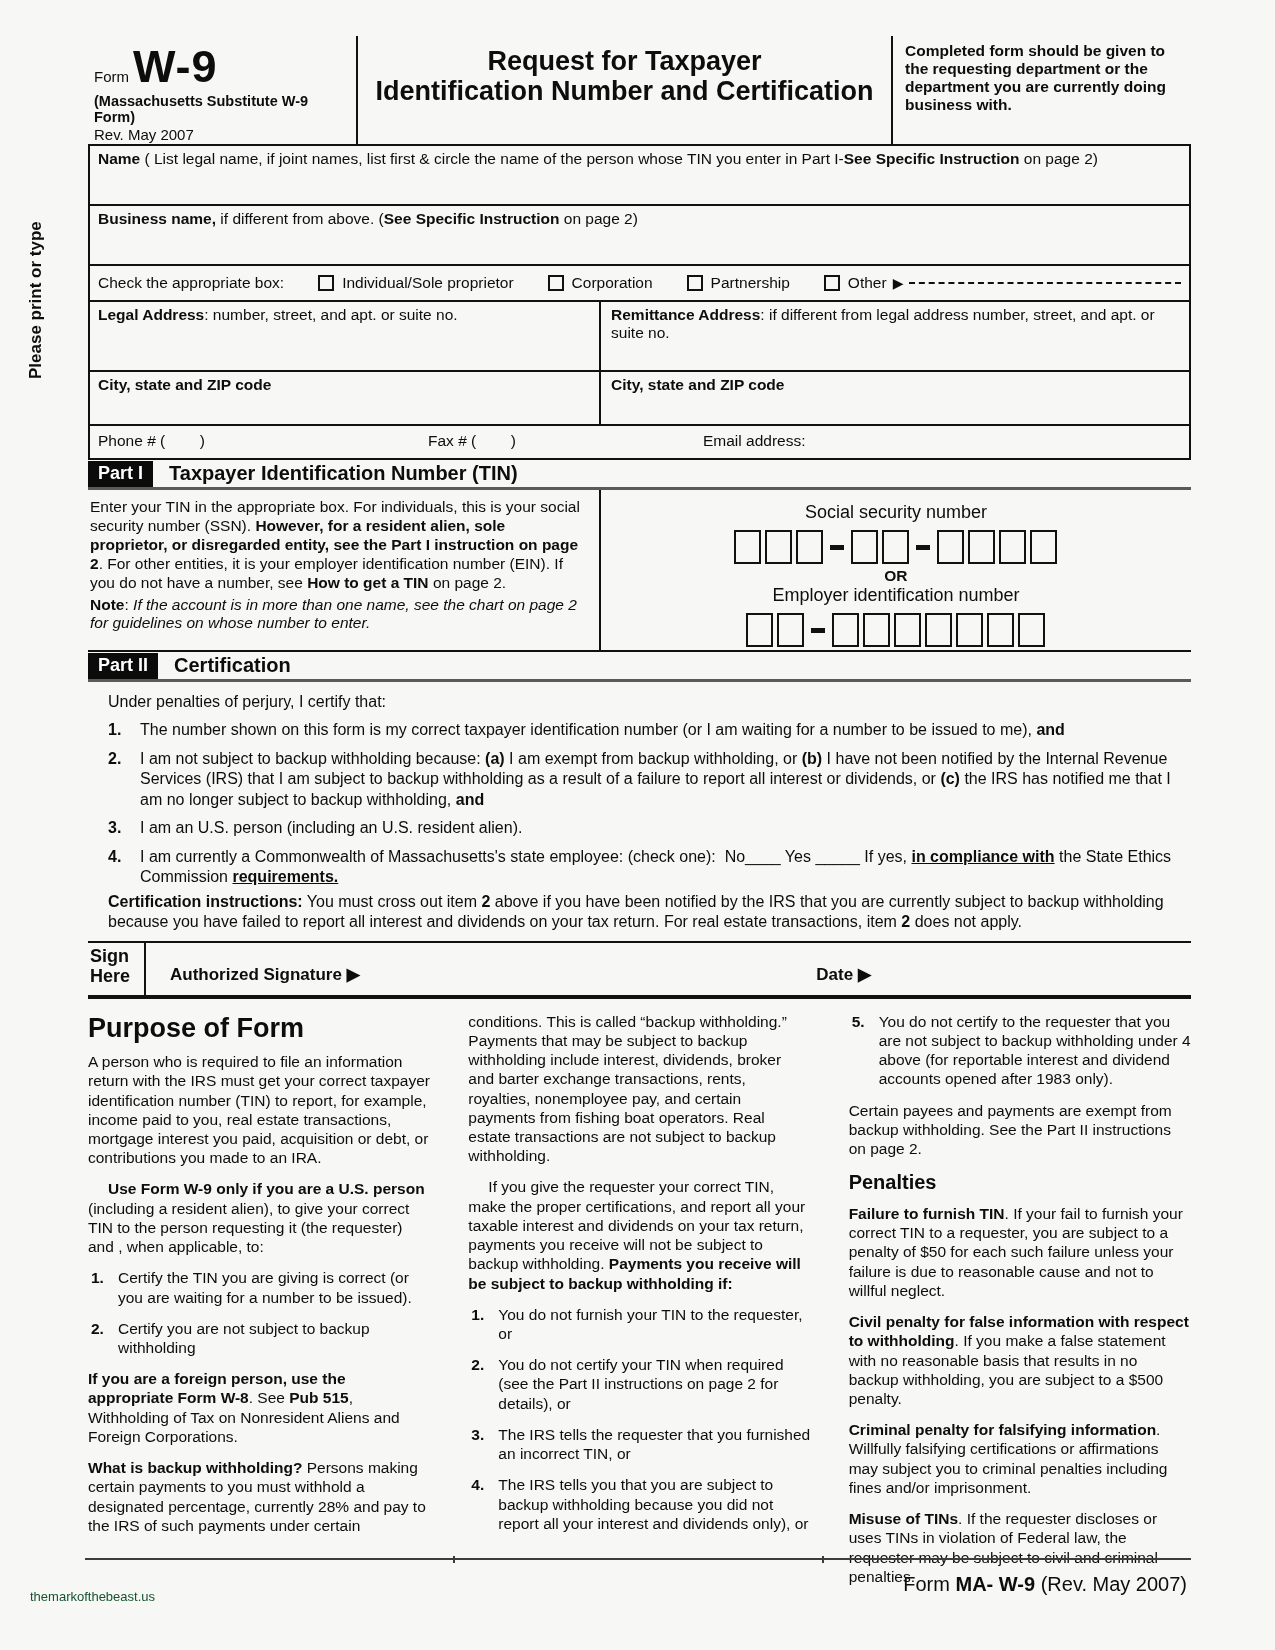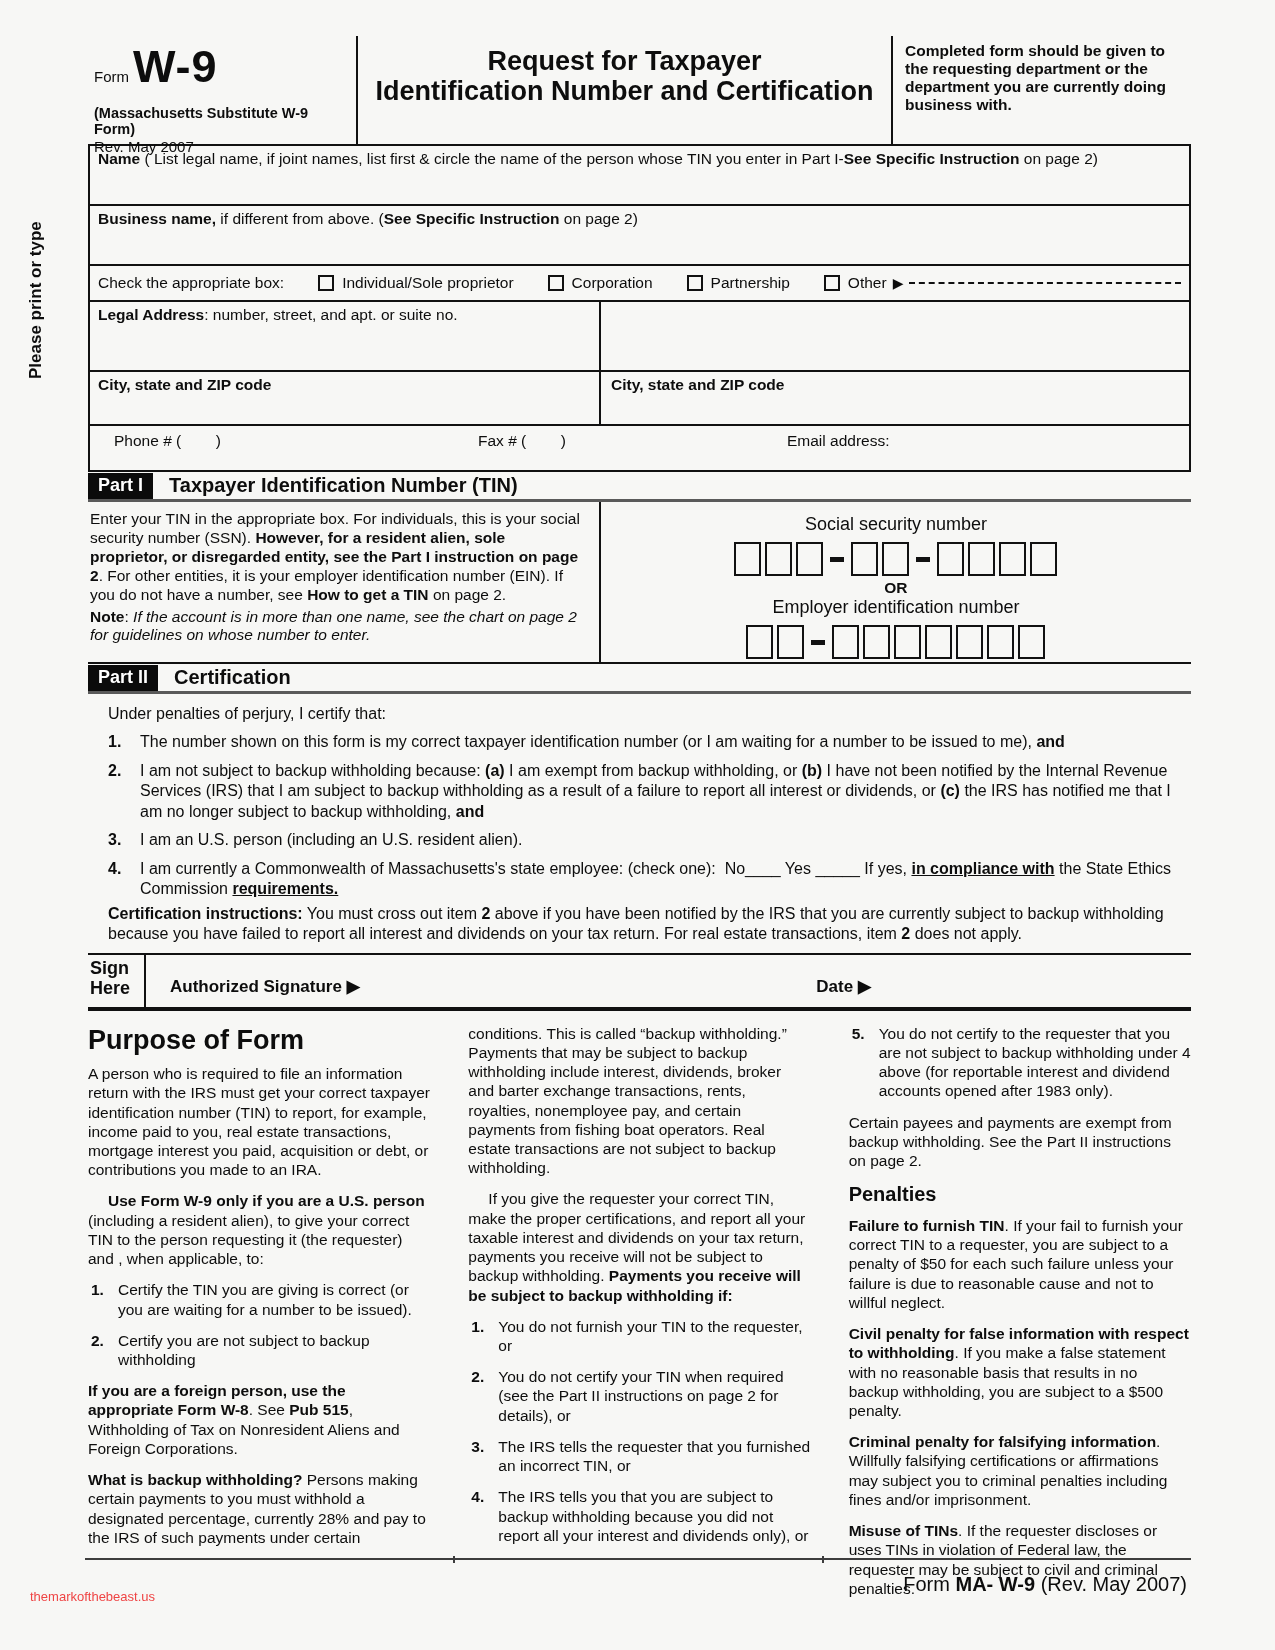--- a/index.html
+++ b/index.html
@@ -7,21 +7,21 @@
   body { font-family:"Liberation Sans", sans-serif; color:#0d0d0d; }
   .page { position:relative; width:1275px; height:1650px; background:#f7f7f5; overflow:hidden; margin:0 auto; }
   .content { position:absolute; left:88px; top:36px; width:1103px; }
 
   
   .header { display:flex; height:108px; }
   .h-left { width:268px; padding:10px 8px 0 6px; }
   .h-form-line { display:flex; align-items:baseline; }
   .h-form-small { font-size:15px; margin-right:4px; }
   .h-w9 { font-size:45px; font-weight:bold; letter-spacing:1px; line-height:0.95; }
-  .h-sub { font-size:14.5px; font-weight:bold; margin-top:16px; }
+  .h-sub { font-size:14.5px; font-weight:bold; margin-top:4px; }
   .h-rev { font-size:15px; margin-top:1px; }
   .h-center { flex:1; border-left:2px solid #111; text-align:center; padding-top:10px;
               font-size:27px; font-weight:bold; line-height:1.12; }
   .h-right { width:300px; border-left:2px solid #111; padding:6px 2px 16px 12px;
              font-size:15.5px; font-weight:bold; line-height:1.17; }
 
   
   .side-label { position:absolute; left:26px; top:205px; height:190px;
                 writing-mode:vertical-rl; transform:rotate(180deg);
                 font-weight:bold; font-size:17px; text-align:center; }
@@ -37,21 +37,21 @@
   .cb { display:inline-block; width:16px; height:16px; border:2px solid #111;
         margin:0 8px 0 0; vertical-align:-3px; background:transparent; }
   .opt { display:flex; align-items:center; margin-left:34px; white-space:nowrap; }
   .tri { font-size:14px; margin-left:6px; }
   .dashfill { flex:1; border-top:2px dashed #111; height:0; margin-left:6px; align-self:center; }
   .row-split { display:flex; }
   .cleft { width:46.5%; border-right:2px solid #111; padding:4px 8px; }
   .cright { flex:1; padding:4px 8px 4px 10px; }
   .row-addr { height:70px; }
   .row-city { height:54px; }
-  .row-phone { height:46px; display:flex; padding:6px 24px;gap:34px; }
+  .row-phone { height:34px; display:flex; padding:6px 8px; }
   .ph { width:330px; } .fx { width:275px; } .em { flex:1; }
 
   
   .partbar { display:flex; align-items:center; height:30px; border-bottom:3px solid #5a5a5a; }
   .partlabel { background:#0b0b0b; color:#fff; font-weight:bold; font-size:18px;
                padding:2px 10px 3px; margin-right:16px; }
   .parttitle { font-weight:bold; font-size:20px; }
 
   
   .p1body { display:flex; border-bottom:2px solid #111; }
@@ -95,21 +95,21 @@
   .li2 .t { flex:1; }
   .h-pen { font-size:20px; font-weight:bold; margin:0 0 9px; }
 
   
   .b { font-weight:bold; } .i { font-style:italic; } .u { text-decoration:underline; }
 
   
   .bottom-rule { position:absolute; left:85px; width:1106px; top:1558px; border-top:2px solid #3d3d3d; }
   .tick { position:absolute; top:-4px; width:2px; height:7px; background:#3d3d3d; }
   .tick1 { left:33.3%; } .tick2 { left:66.6%; }
-  .watermark { position:absolute; left:30px; top:1589px; font-size:13px; color:#ef4444; }
+  .watermark { position:absolute; left:30px; top:1589px; font-size:13px; color:#14532d; }
   .footright { position:absolute; right:88px; top:1573px; font-size:20px; }
 </style>
 </head>
 <body>
 
 <div class="page">
 
   <div class="side-label">Please print or type</div>
 
   <div class="content">
@@ -154,20 +154,23 @@
         <span class="opt">
           <span class="cb"></span>
           <span>Other</span>
         </span>
         <span class="tri">▶</span>
         <span class="dashfill"></span>
       </div>
       <div class="row row-split row-addr">
         <div class="cleft">
           <span><span class="b">Legal Address</span><span>: number, street, and apt. or suite no.</span></span>
+        </div>
+        <div class="cright">
+          <span><span class="b">Remittance Address</span><span>: if different from legal address number, street, and apt. or suite no.</span></span>
         </div>
       </div>
       <div class="row row-split row-city">
         <div class="cleft">
           <b>City, state and ZIP code</b>
         </div>
         <div class="cright">
           <b>City, state and ZIP code</b>
         </div>
       </div>

